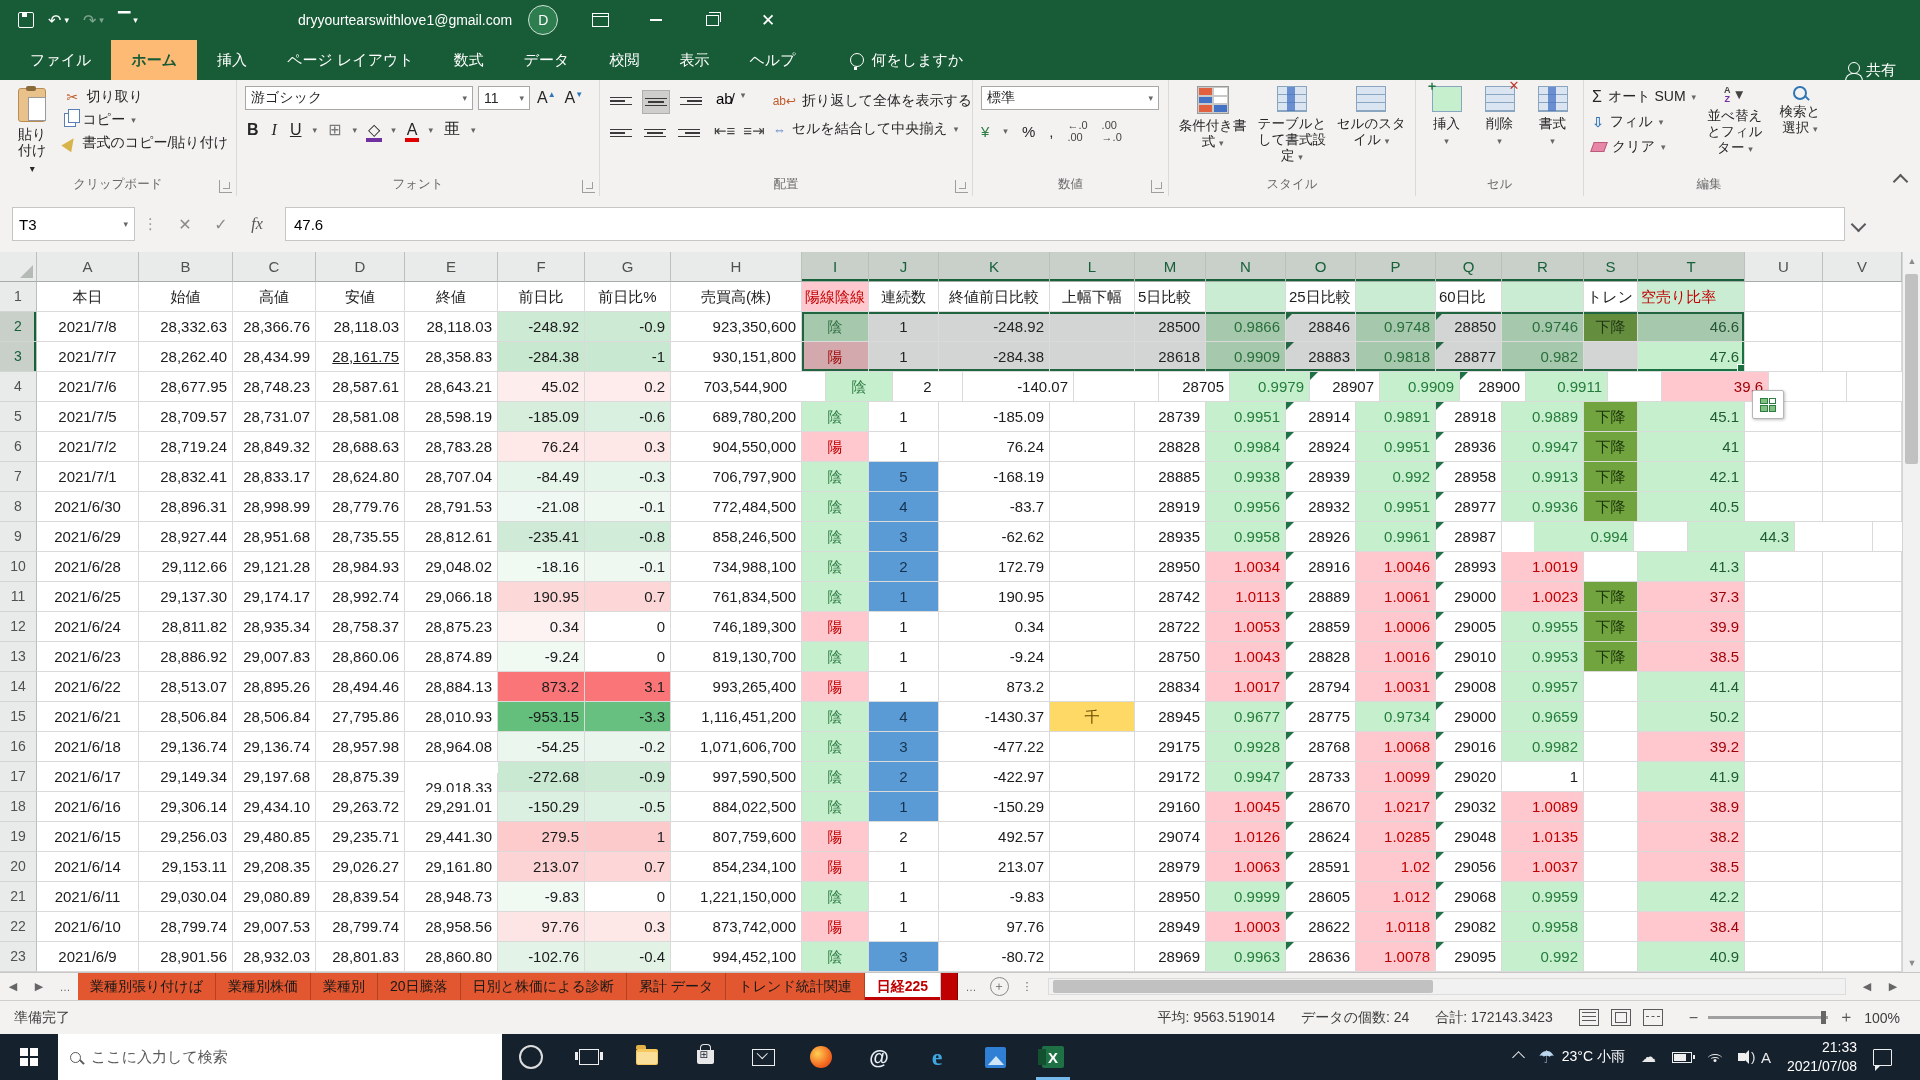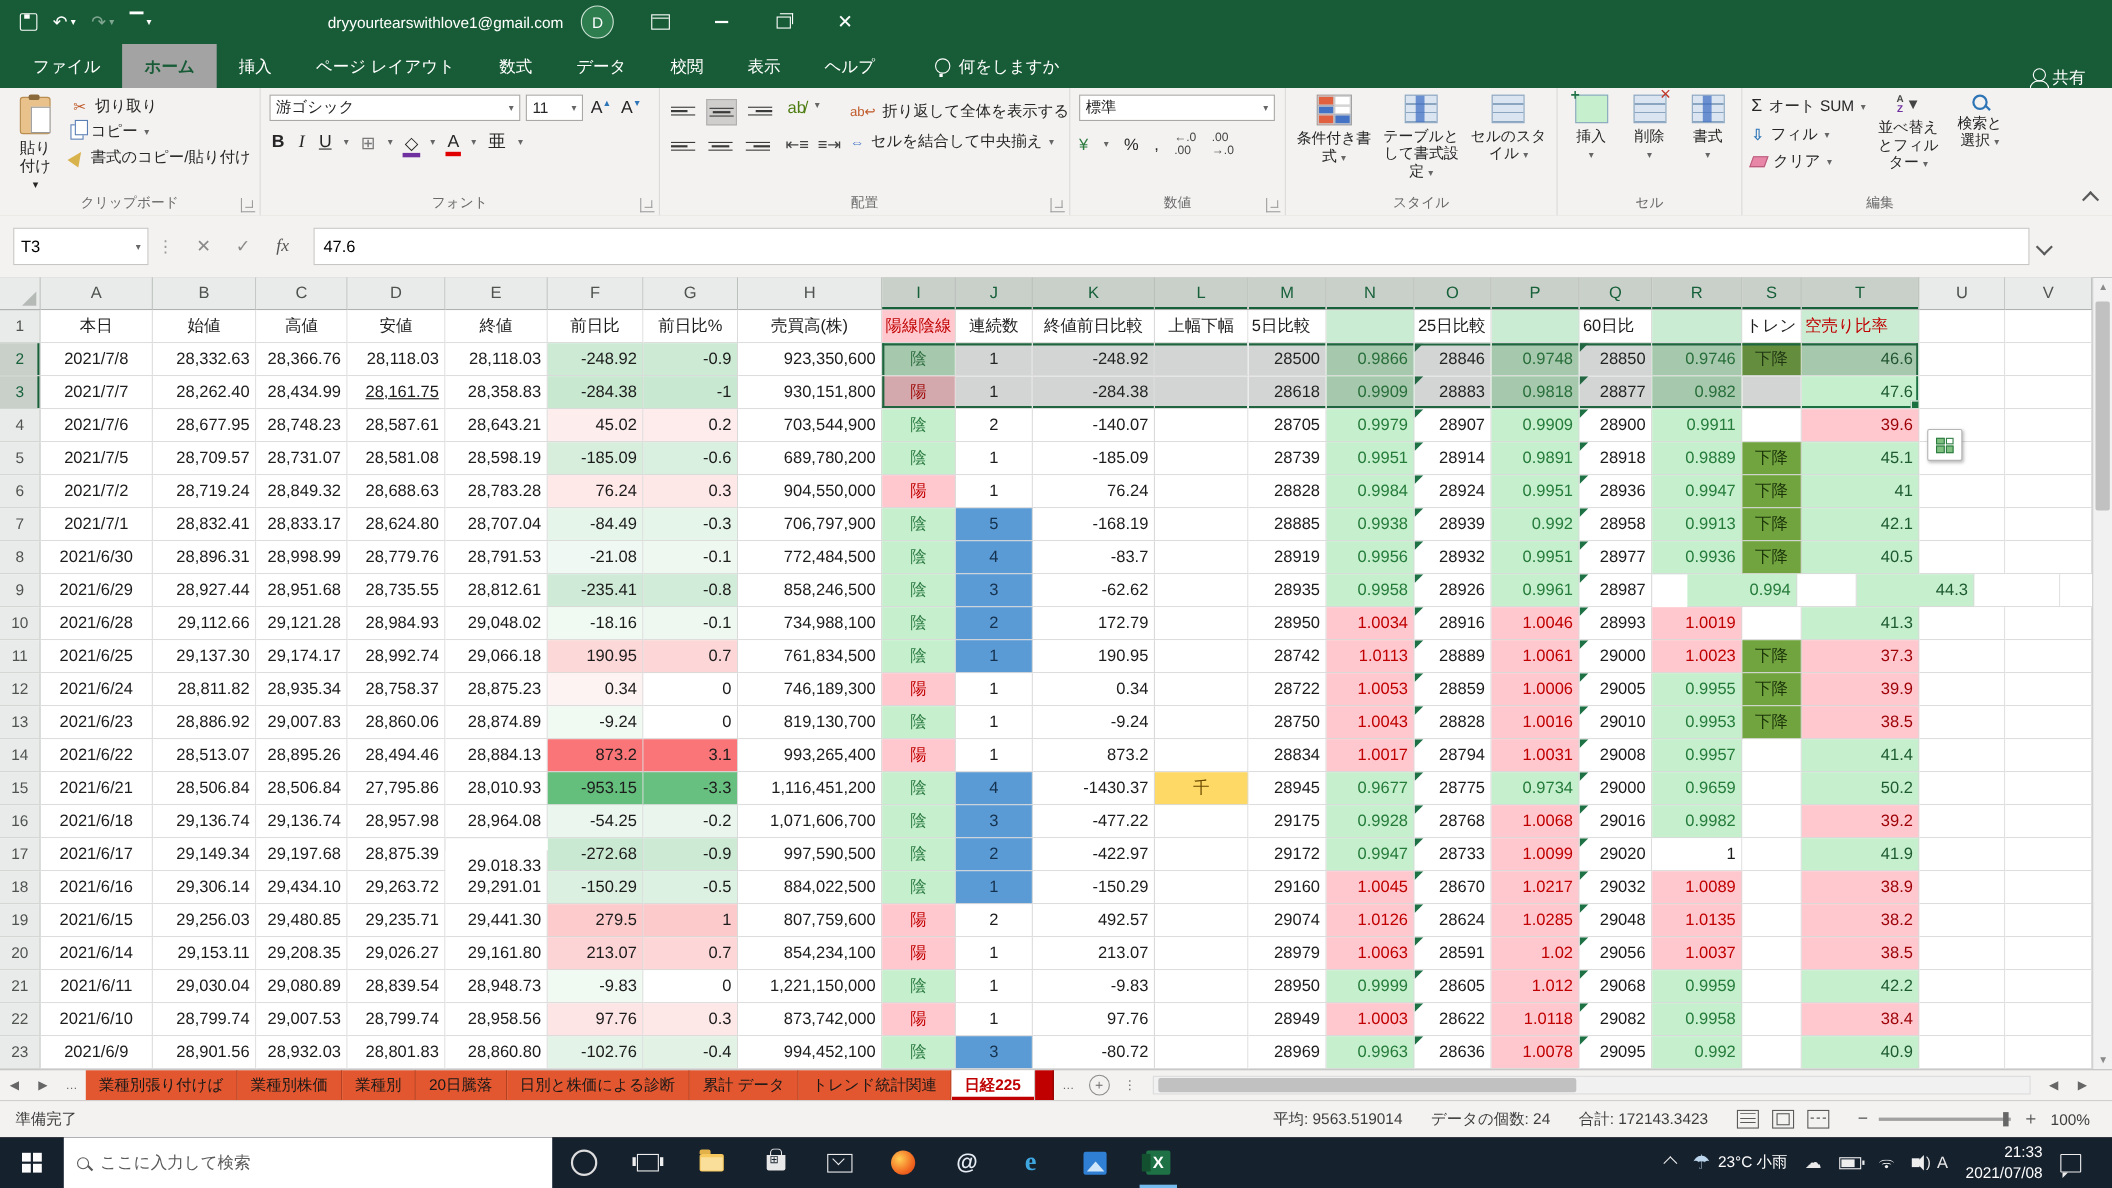--- a/index.html
+++ b/index.html
@@ -25,21 +25,21 @@
   .ribdisp{width:15px;height:12px;border:1.4px solid #fff;position:relative;}
   .ribdisp::after{content:"";position:absolute;left:0;top:2px;width:15px;height:1.4px;background:#fff;}
   .minb{width:12px;height:1.6px;background:#fff;display:inline-block;}
   .maxb{width:11px;height:9px;border:1.4px solid #fff;display:inline-block;position:relative;background:transparent;}
   .maxb::after{content:"";position:absolute;left:2px;top:-4px;width:11px;height:9px;border-top:1.4px solid #fff;border-right:1.4px solid #fff;}
   .closex{font-size:17px;}
   
   #tabsrow{top:40px;left:0;width:1920px;height:40px;background:#185c37;display:flex;align-items:flex-end;color:#fff;}
   #ribbon-tab-list{display:flex;height:100%;align-items:stretch;padding-left:10px;}
   .rtab{padding:0 20px;display:flex;align-items:center;font-size:15px;cursor:default;}
-  .rtab.active{background:#a3a3a3;color:#185c37;font-weight:bold;}
+  .rtab.active{background:#fdba74;color:#185c37;font-weight:bold;}
   #tellme{display:flex;align-items:center;gap:8px;margin-left:34px;font-size:15px;height:100%;}
   .bulb{width:12px;height:12px;border:1.5px solid #fff;border-radius:50%;position:relative;display:inline-block;}
   .bulb::after{content:"";position:absolute;left:3px;bottom:-4px;width:3px;height:3px;background:#fff;}
   #share{margin-left:auto;display:flex;align-items:center;gap:6px;padding-right:24px;font-size:15px;}
   .person{width:10px;height:10px;border-radius:50%;border:1.5px solid #fff;position:relative;display:inline-block;top:-3px;}
   .person::after{content:"";position:absolute;left:-4px;top:10px;width:16px;height:7px;border:1.5px solid #fff;border-bottom:none;border-radius:8px 8px 0 0;}
   
   #ribbon{top:80px;left:0;width:1920px;height:116px;background:#f3f2f1;border-bottom:1px solid #d1cfcd;
           display:flex;color:#262626;font-size:14px;}
   .grp{position:relative;border-right:1px solid #dcdad8;padding:6px 8px 20px;display:flex;gap:8px;box-sizing:border-box;}
@@ -345,21 +345,21 @@
         <span class="albtn al-c on">
             <i></i>
             <i></i>
             <i></i>
           </span>
         <span class="albtn al-r">
             <i></i>
             <i></i>
             <i></i>
           </span>
-        <span style="color:#4d7c0f;font-size:15px;margin-left:4px">ab̸</span>
+        <span style="color:#000000;font-size:15px;margin-left:4px">ab̸</span>
         <span style="font-size:9px;color:#666">▾</span>
       </div>
       <div class="alrow">
         <span class="albtn al-l">
             <i></i>
             <i></i>
             <i></i>
           </span>
         <span class="albtn al-c">
             <i></i>
@@ -606,21 +606,21 @@
       </div>
       <div class="grow">
         <div class="rowhead">4</div>
         <div class="cell c" style="width:102px;">2021/7/6</div>
         <div class="cell r" style="width:94px;">28,677.95</div>
         <div class="cell r" style="width:83px;">28,748.23</div>
         <div class="cell r" style="width:89px;">28,587.61</div>
         <div class="cell r" style="width:93px;">28,643.21</div>
         <div class="cell r" style="width:87px;background:rgb(254,237,237);">45.02</div>
         <div class="cell r" style="width:86px;background:rgb(254,235,235);">0.2</div>
-        <div class="cell r" style="width:131px;">703,544,900</div>
+        <div class="cell r" style="width:155px;text-align:center;">703,544,900</div>
         <div class="cell c yin" style="width:67px;">陰</div>
         <div class="cell c " style="width:70px;">2</div>
         <div class="cell r" style="width:111px;">-140.07</div>
         <div class="cell c " style="width:85px;"></div>
         <div class="cell r" style="width:71px;">28705</div>
         <div class="cell r gn" style="width:80px;">0.9979</div>
         <div class="cell r" style="width:70px;"><span class="tri"></span>28907</div>
         <div class="cell r gn" style="width:80px;">0.9909</div>
         <div class="cell r" style="width:66px;"><span class="tri"></span>28900</div>
         <div class="cell r gn" style="width:82px;">0.9911</div>

